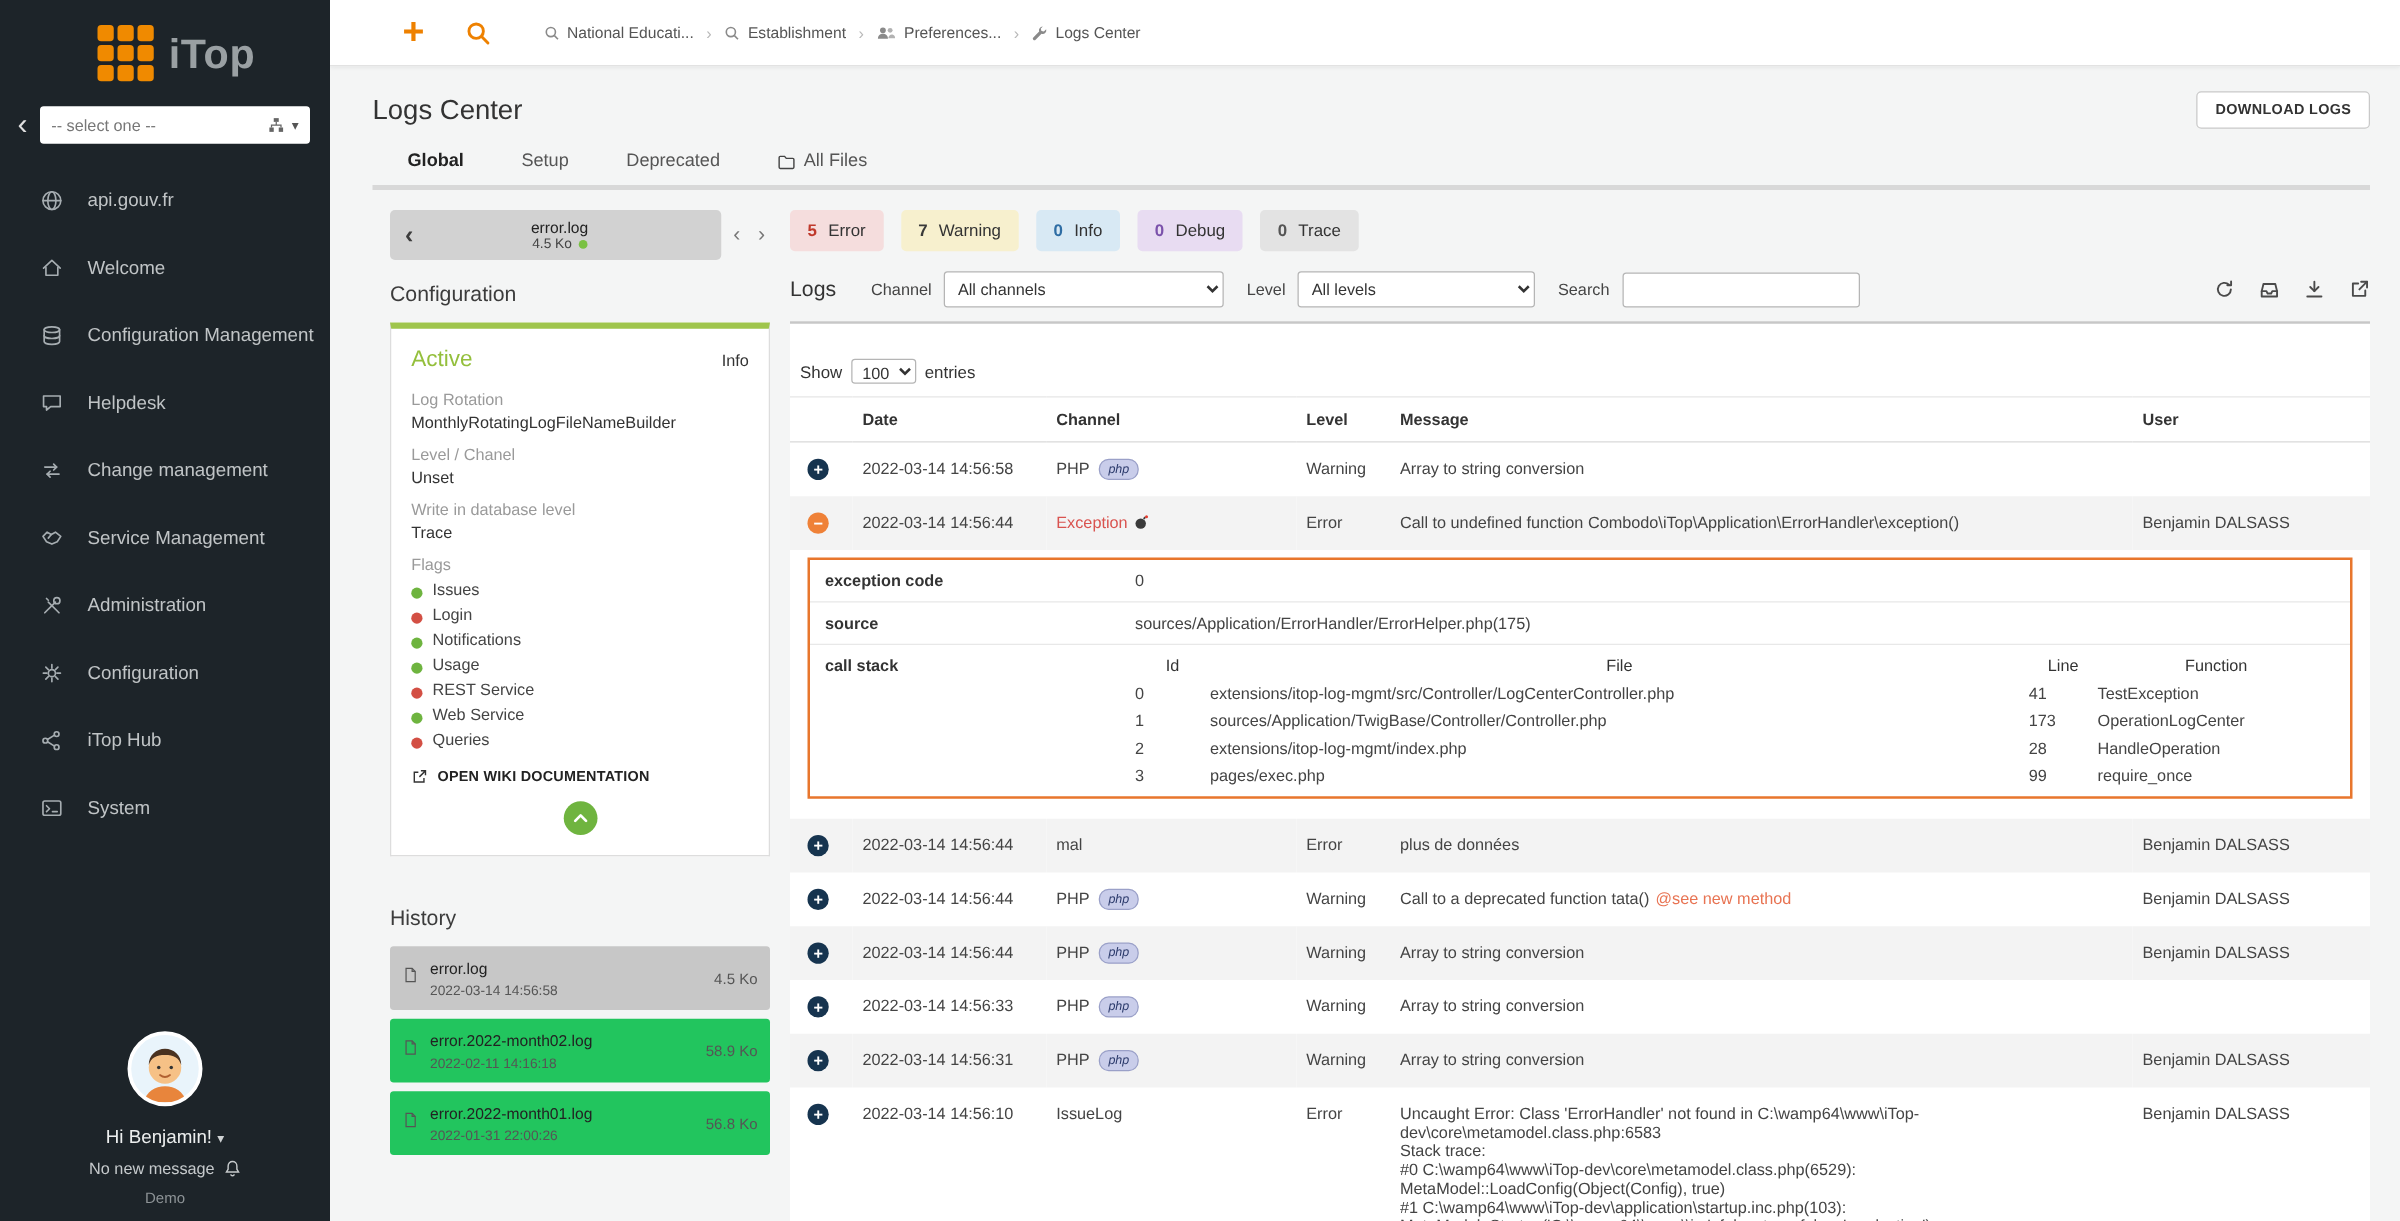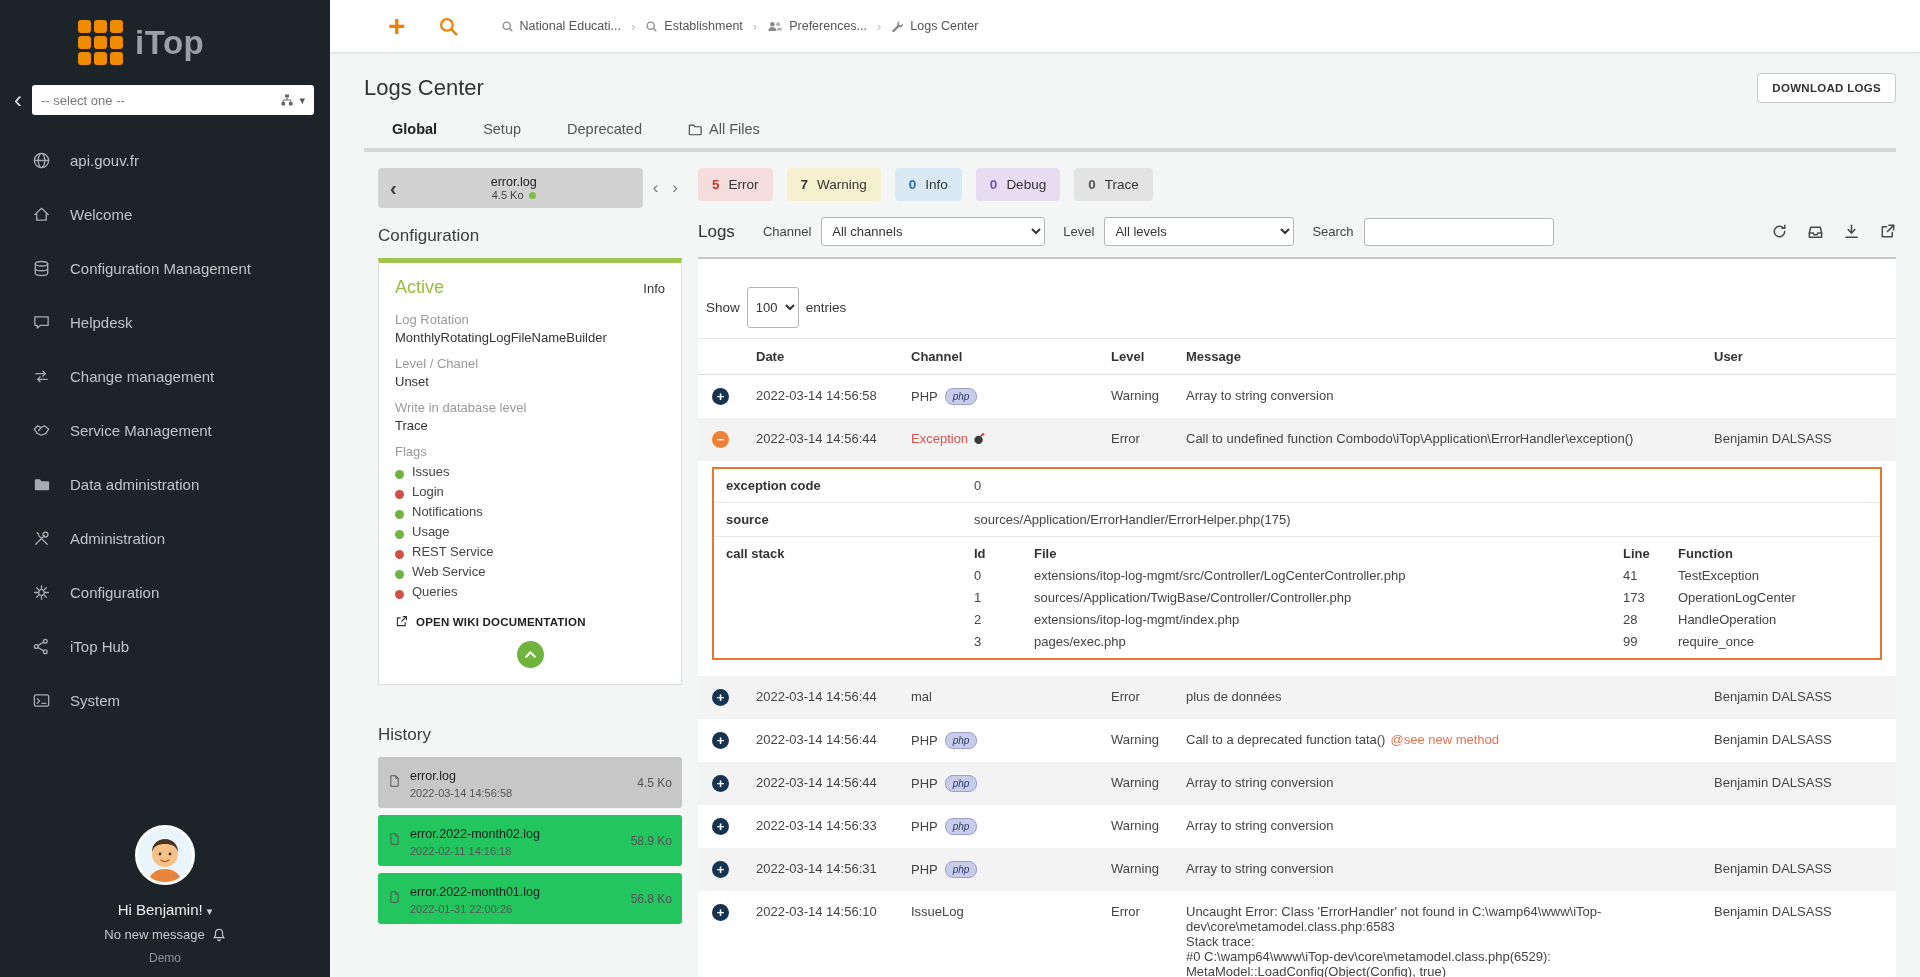--- a/index.html
+++ b/index.html
@@ -1,21 +1,21 @@
 <!DOCTYPE html>
 <html><head>
 <meta charset="utf-8">
 <style>
   * { box-sizing: border-box; margin: 0; padding: 0; }
   html,body { width:1920px; height:977px; overflow:hidden; }
   body { font-family:"Liberation Sans","DejaVu Sans",sans-serif; background:#f4f5f5; color:#333; }
   .app { display:flex; height:100%; }
 
   
-  .sidebar { width:330px; background:#1d2429; flex-shrink:0; position:relative; color:#c0c4c6; }
+  .sidebar { width:264px; background:#1d2429; flex-shrink:0; position:relative; color:#c0c4c6; }
   .logo-row { display:flex; align-items:center; gap:12px; padding:20px 0 16px 78px; cursor:pointer; }
   .logo-grid { display:grid; grid-template-columns:repeat(3,13px); grid-template-rows:repeat(3,13px); gap:3px; }
   .logo-grid span { background:#f08a00; border-radius:3px; }
   .logo-text { font-size:33px; font-weight:bold; color:#9aa0a3; letter-spacing:.5px; }
   .org-row { display:flex; align-items:center; gap:10px; padding:4px 16px 14px 14px; }
   .collapse-ch { font-size:24px; color:#e0e0e0; line-height:1; cursor:pointer; }
   .org-select { flex:1; background:#fff; border-radius:3px; height:30px; display:flex; align-items:center; justify-content:space-between; padding:0 9px; font-size:13px; color:#777; cursor:pointer; }
   .org-select .right { display:flex; align-items:center; gap:6px; color:#555; font-size:11px; }
   .menu { margin-top:4px; }
   .menu-item { height:54px; display:flex; align-items:center; gap:18px; padding-left:30px; font-size:15px; cursor:pointer; }
@@ -100,21 +100,21 @@
   .tl-label { font-size:13px; color:#444; margin-left:8px; }
   select { font-family:inherit; font-size:13px; color:#333; border:1px solid #b5b5b5; border-radius:3px; background:#fff; padding:4px 6px; height:29px; }
   .sel-channel { width:224px; } .sel-level { width:190px; }
   .search-input { width:190px; height:28px; border:1px solid #b5b5b5; border-radius:3px; font-family:inherit; font-size:13px; padding:0 8px; }
   .tool-icons { margin-left:auto; display:flex; gap:19px; align-items:center; }
   .tool-icons svg { stroke:#4a4a4a; fill:none; stroke-width:1.6; stroke-linecap:round; stroke-linejoin:round; cursor:pointer; }
 
   
   .logs-panel { background:#fff; border-top:2px solid #c7c7c7; }
   .show-row { display:flex; align-items:center; gap:7px; font-size:13.5px; color:#333; padding:28px 8px 10px; }
-  .sel-entries { height:41px; padding:2px 4px; }
+  .sel-entries { height:20px; padding:2px 4px; }
   table.logtable { width:100%; border-collapse:collapse; font-size:13px; color:#444; }
   .logtable th { text-align:left; font-weight:bold; color:#333; padding:10px 8px; border-top:1px solid #e6e6e6; border-bottom:1px solid #d9d9d9; }
   .logtable td { padding:13px 8px; vertical-align:top; }
   .c-exp { width:50px; } .c-date { width:155px; } .c-chan { width:200px; } .c-level { width:75px; } .c-user { width:190px; }
   tr.gray { background:#f3f3f3; }
   .expander { width:17px; height:17px; border-radius:50%; display:inline-flex; align-items:center; justify-content:center; color:#fff; font-size:13px; font-weight:bold; line-height:1; cursor:pointer; margin-left:6px; }
   .expander.plus { background:#16344f; } .expander.plus::before { content:"+"; }
   .expander.minus { background:#ef8137; } .expander.minus::before { content:"−"; }
   .php-badge { display:inline-block; margin-left:7px; background:#c9cdea; border:1px solid #9aa0c8; border-radius:8px; font-size:10px; font-style:italic; color:#2b3a6b; padding:1px 7px; line-height:1.3; vertical-align:1px; }
   .chan-exception { color:#d9534f; }
@@ -123,21 +123,21 @@
   .msg-link { color:#e87352; cursor:pointer; margin-left:5px; text-decoration:none; }
 
   
   .detail-row td { padding:6px 14px 16px; }
   .detail-box { border:2px solid #e8762d; background:#fff; }
   .d-sec { display:flex; border-bottom:1px solid #e8e8e8; padding:9px 12px; }
   .d-sec:last-child { border-bottom:none; }
   .d-label { width:248px; flex-shrink:0; font-weight:bold; font-size:13px; color:#333; }
   .d-val { flex:1; font-size:13px; color:#444; }
   .stack { flex:1; display:grid; grid-template-columns:60px 1fr 55px 190px; row-gap:7px; font-size:13px; color:#444; }
-  .s-h { font-weight:bold; color:#333; }
+  .s-h { font-weight:normal; color:#333;text-align:center; }
 
   .crumb svg, .wiki-link svg, .hist-icon svg, .tab svg { flex-shrink:0; }
 </style>
 </head>
 <body>
 
 <div class="app">
 
   <aside class="sidebar">
     <div class="logo-row">
@@ -220,28 +220,20 @@
         <span>Change management</span>
       </div>
       <div class="menu-item">
         <span class="mi-icon">
             <svg width="19" height="19" viewBox="0 0 20 20">
               <path d="M2.5 8.5 6 5l3.5 2L13 5l4.5 3.5-3 4.5-4.5 2-4.5-2z"></path>
               <path d="M9.5 7 7 10"></path>
             </svg>
           </span>
         <span>Service Management</span>
-      </div>
-      <div class="menu-item">
-        <span class="mi-icon">
-            <svg width="19" height="19" viewBox="0 0 20 20">
-              <path class="fl" d="M3 5.5c0-.6.4-1 1-1h4.2l1.8 2h7c.6 0 1 .4 1 1V15c0 .6-.4 1-1 1H4c-.6 0-1-.4-1-1z"></path>
-            </svg>
-          </span>
-        <span>Data administration</span>
       </div>
       <div class="menu-item">
         <span class="mi-icon">
             <svg width="19" height="19" viewBox="0 0 20 20">
               <path d="M4 16 13 7"></path>
               <circle cx="14.2" cy="5.8" r="2.6"></circle>
               <path d="M16 16 7 7"></path>
               <path d="M5.5 4 7 5.5"></path>
             </svg>
           </span>

